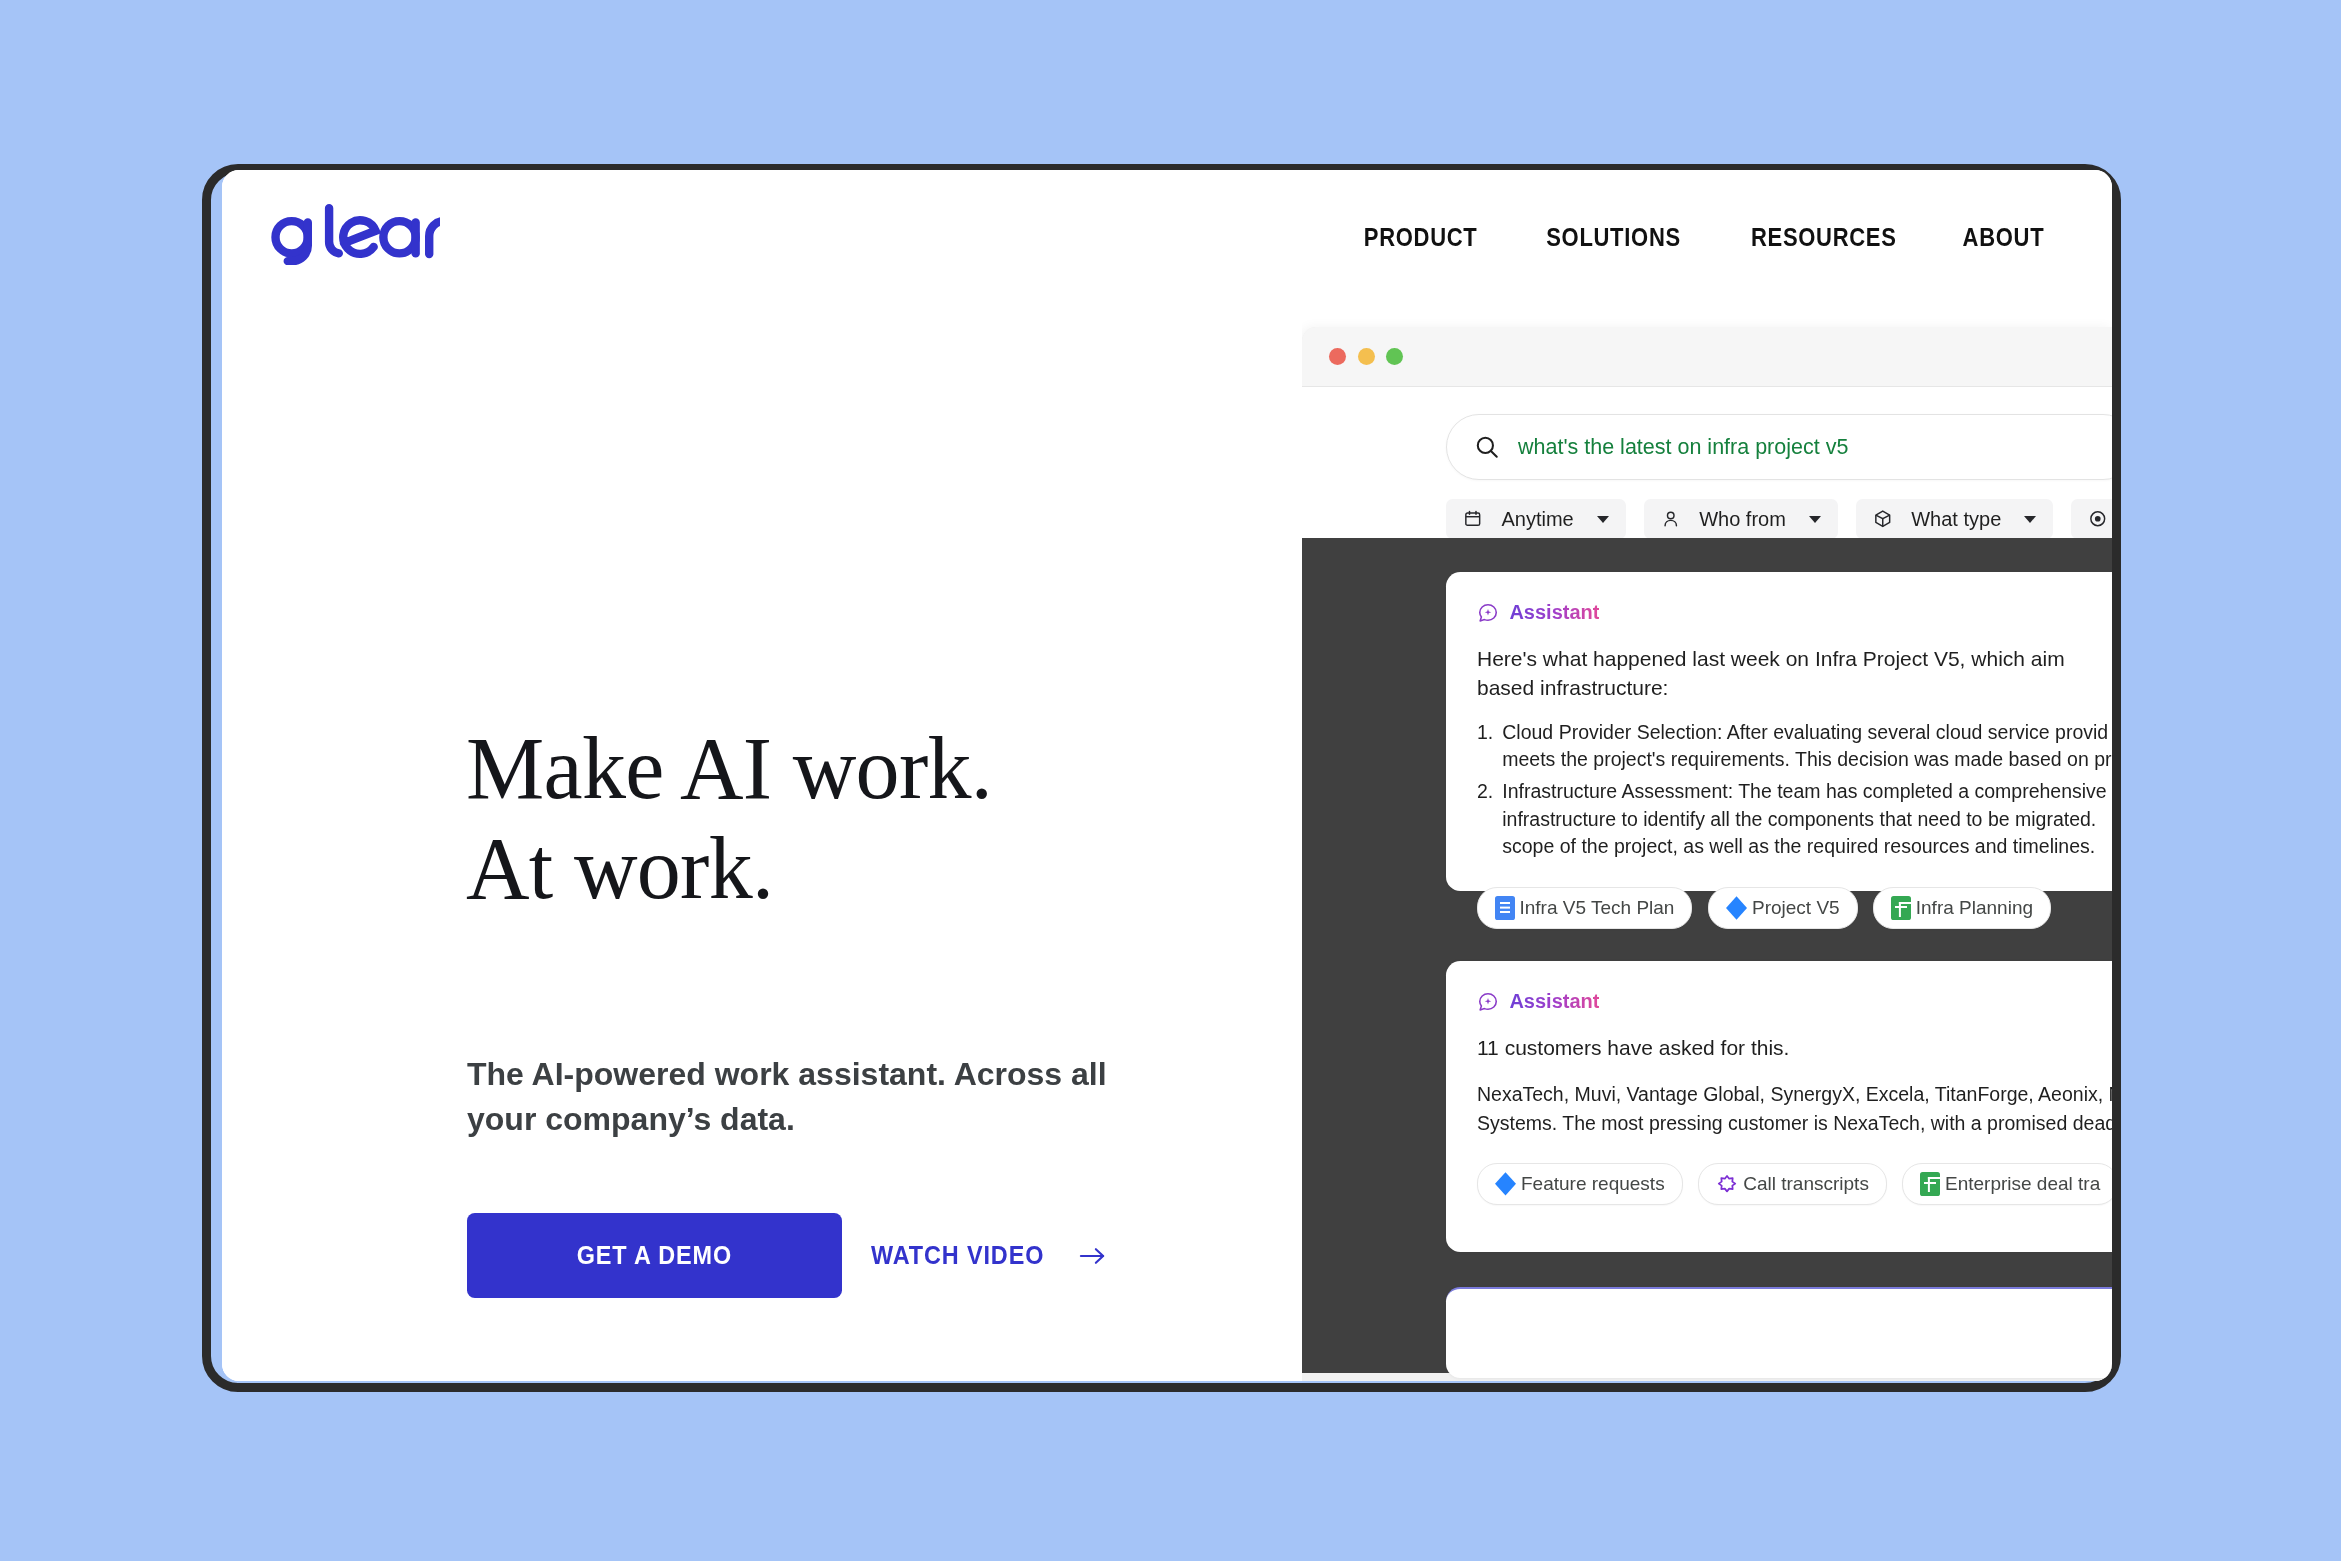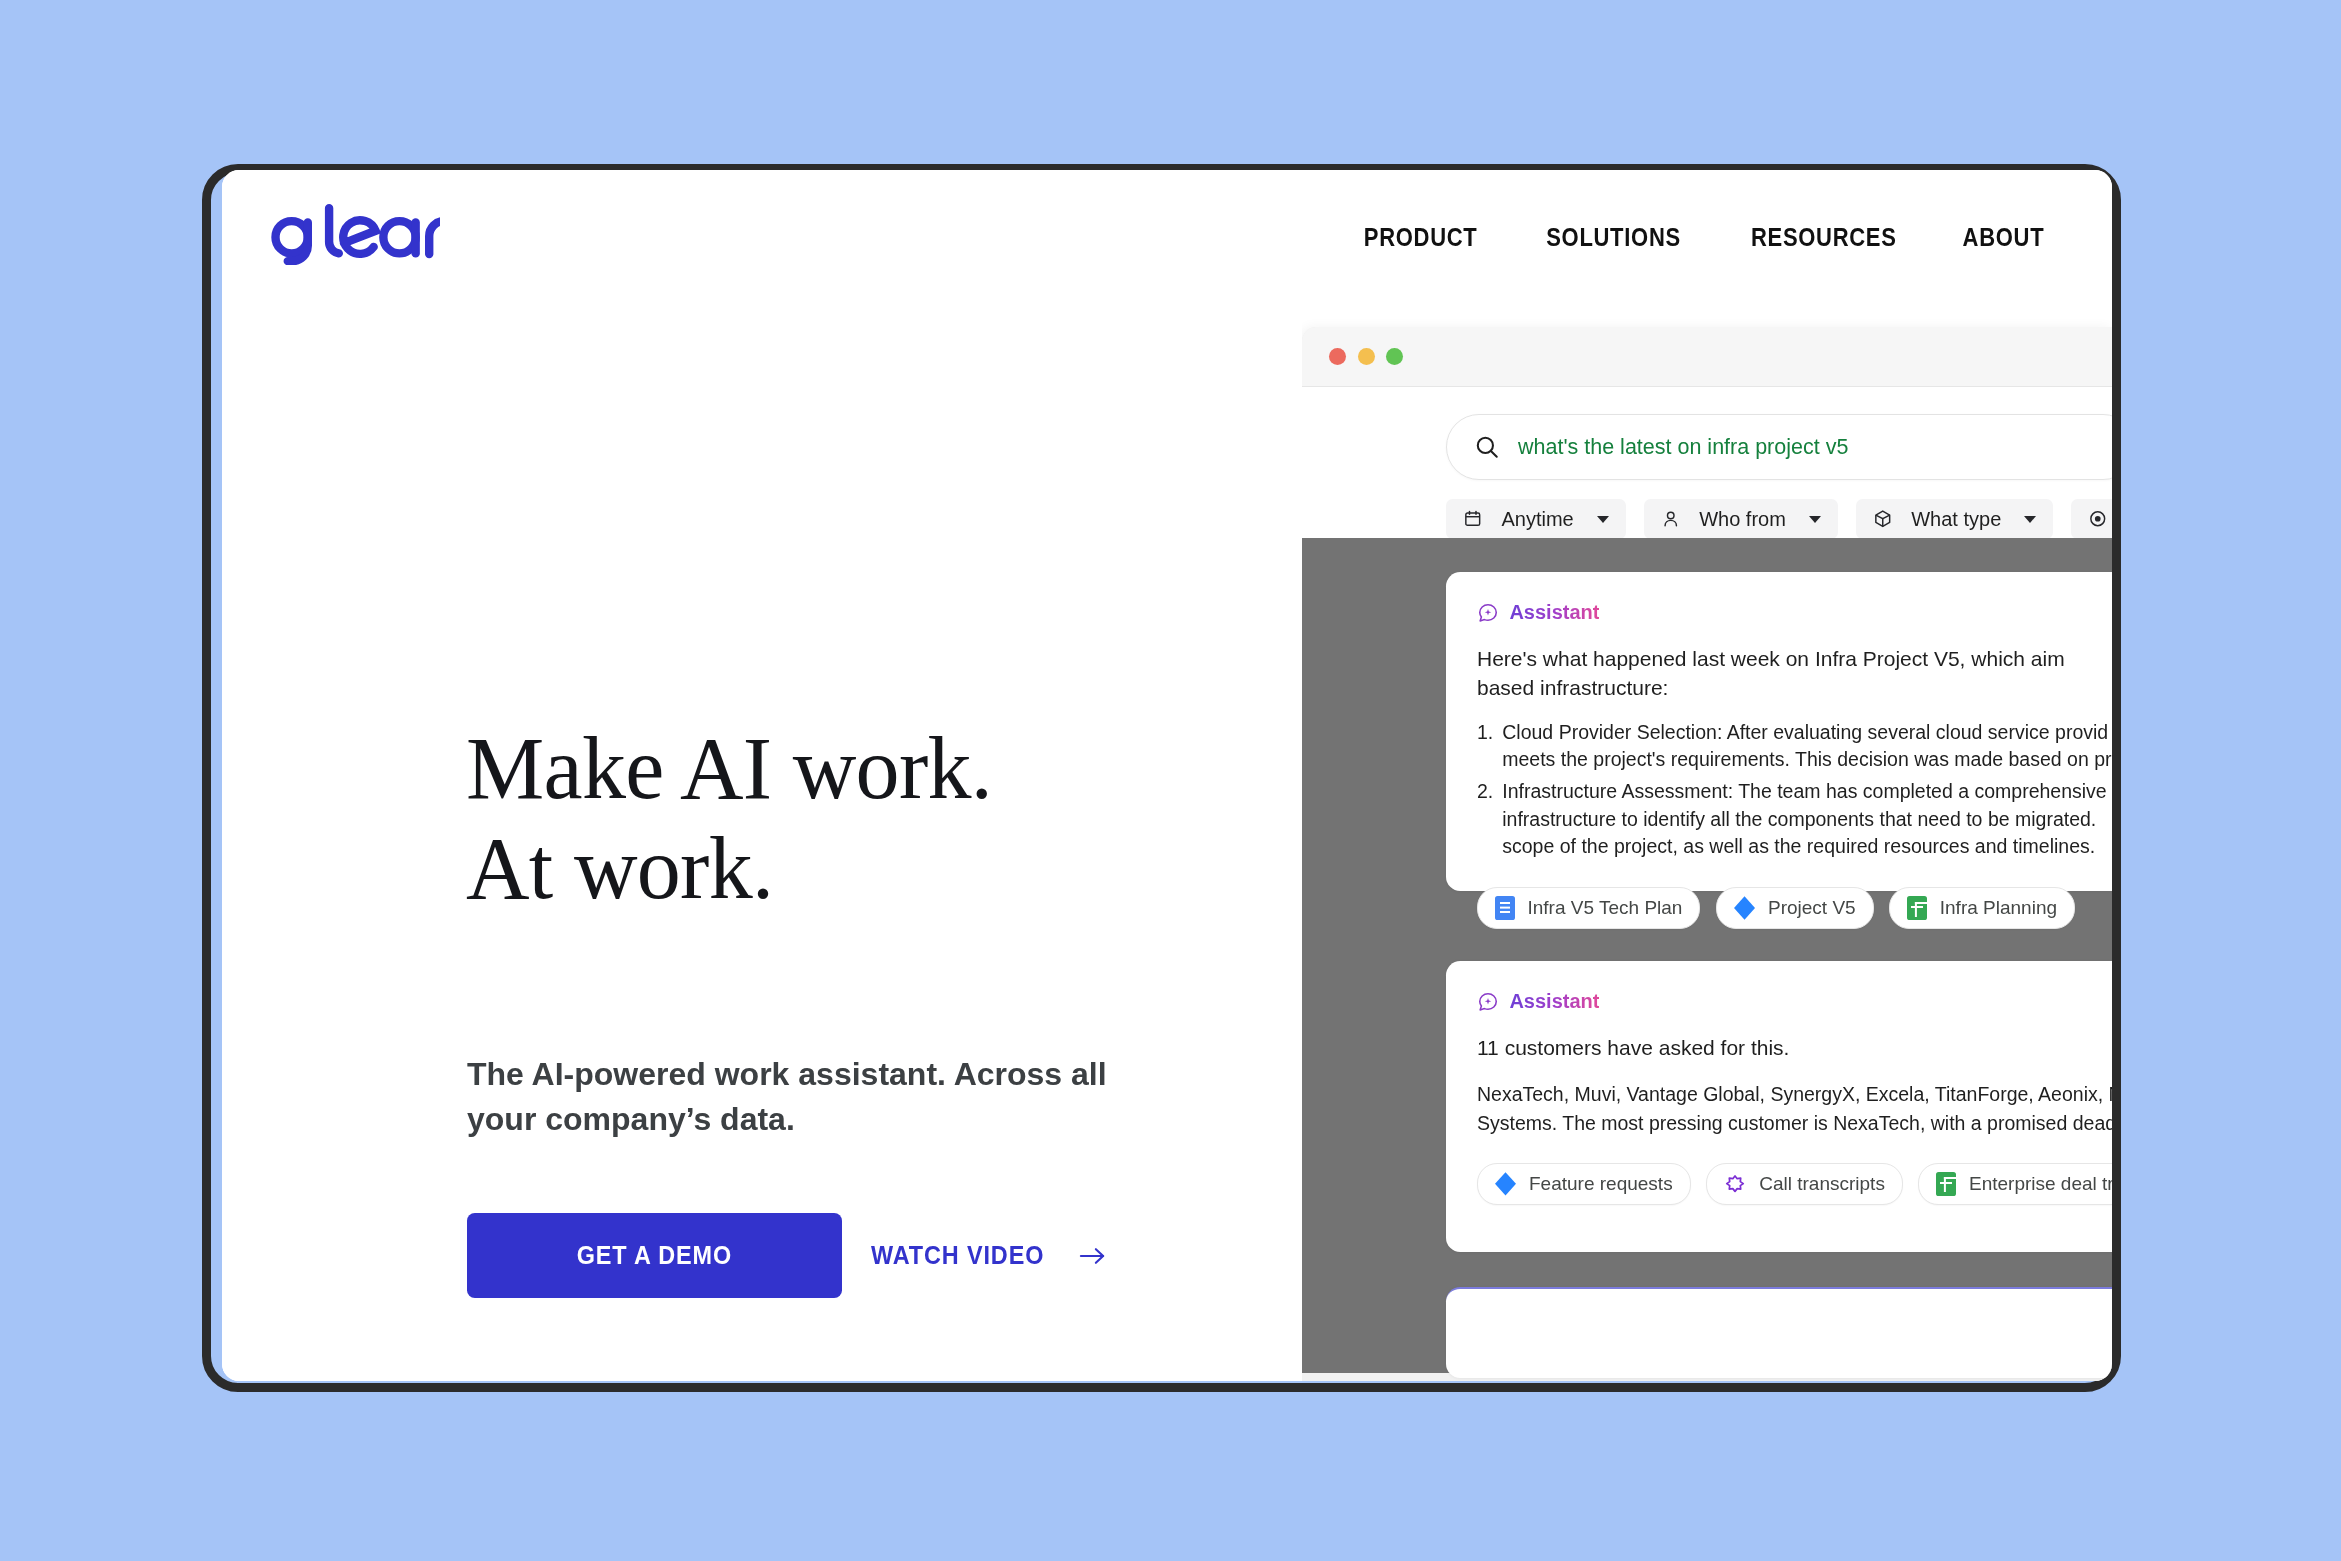--- a/index.html
+++ b/index.html
@@ -234,21 +234,21 @@
     border-top: 7.8px solid #26272b;
     margin-left: 3.9px;
   }
 
   #app-results {
     position: absolute;
     left: 0;
     top: 211px;
     width: 100%;
     bottom: 8px;
-    background: #737373;
+    background: #404040;
   }
   .result-card {
     position: absolute;
     left: 144px;
     width: 703px;
     background: #ffffff;
     border-radius: 14.3px;
     box-shadow: 0 0.7px 3.3px rgba(0,0,0,0.05);
     box-sizing: border-box;
     padding: 29px 31px 27px 31px;
@@ -311,21 +311,21 @@
     gap: 15.6px;
     margin-top: 26px;
   }
   .source-chip {
     height: 40px;
     border: 0.7px solid #e6e6e6;
     border-radius: 20px;
     background: #ffffff;
     display: flex;
     align-items: center;
-    gap: 13px;
+    gap: 5px;
     padding: 0 17px;
     font-size: 19px;
     color: #444746;
     white-space: nowrap;
     cursor: pointer;
     box-shadow: 0 0.7px 1.3px rgba(0,0,0,0.04);
   }
 
   
   .icn { display:inline-block; line-height:0; }

